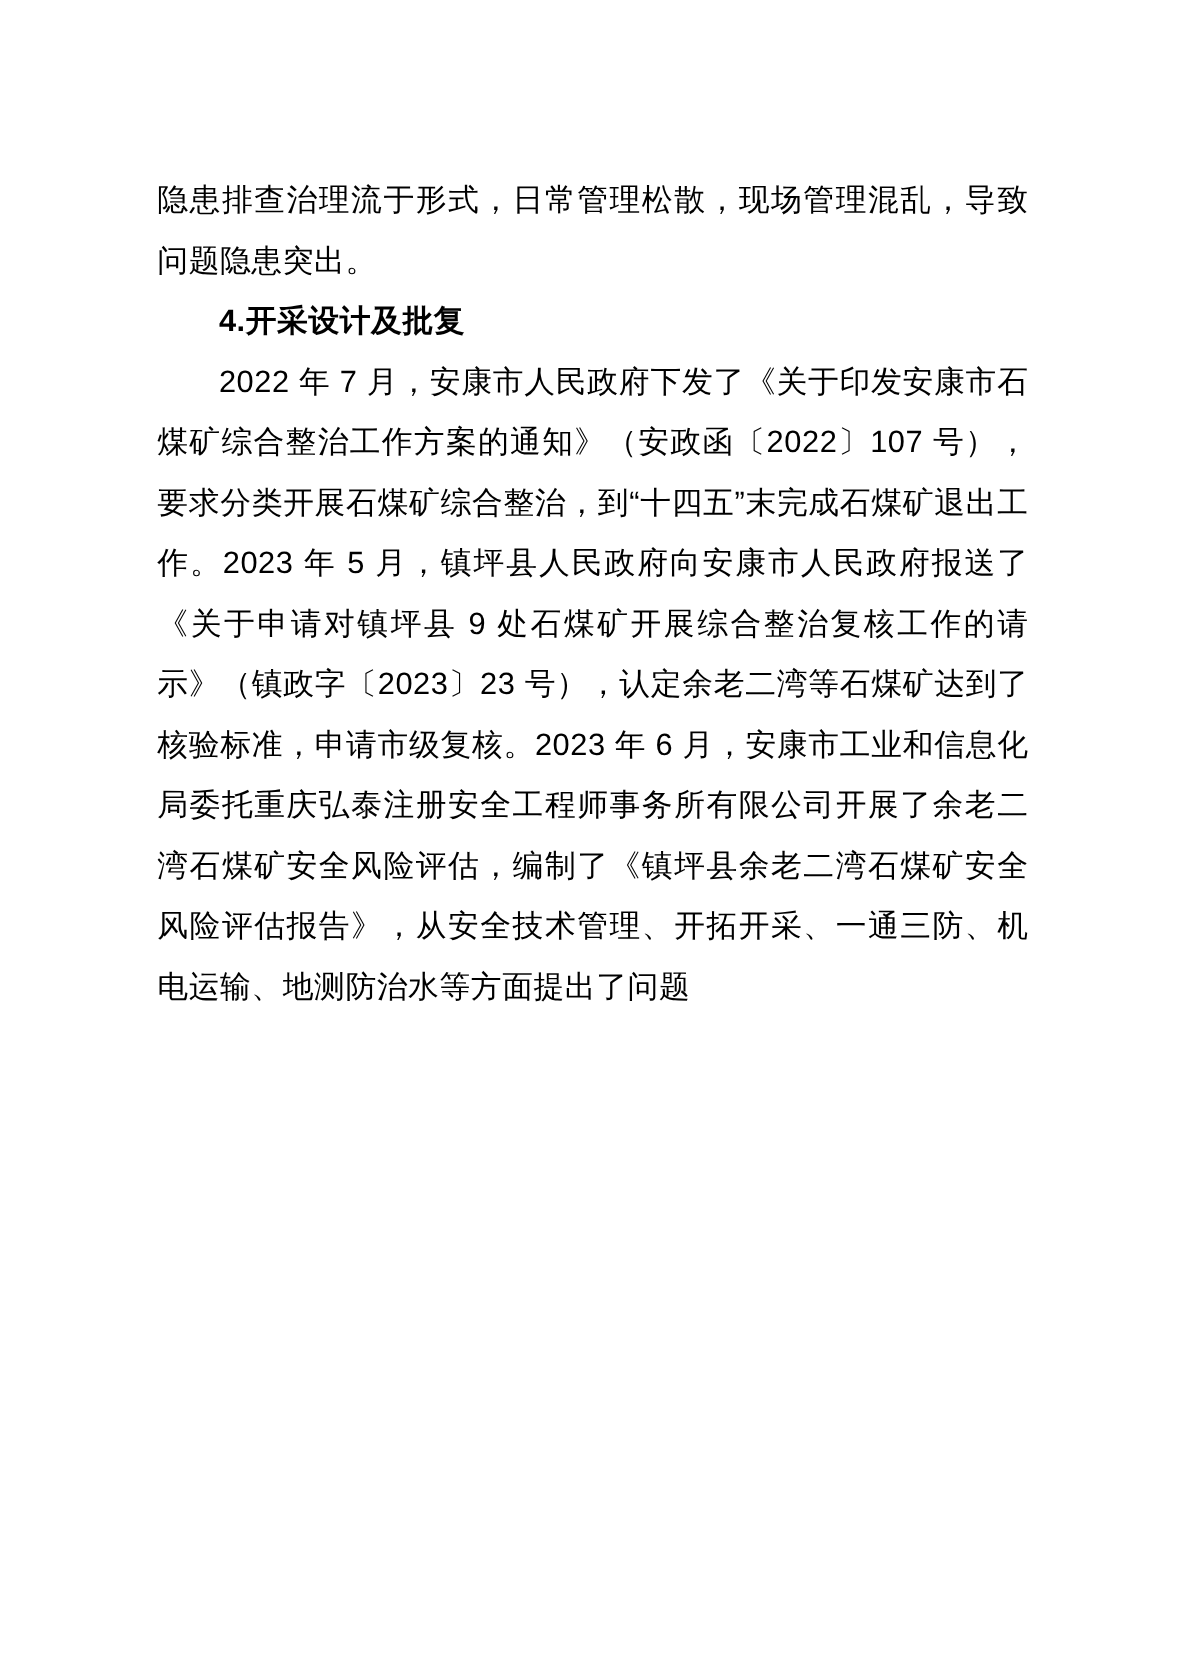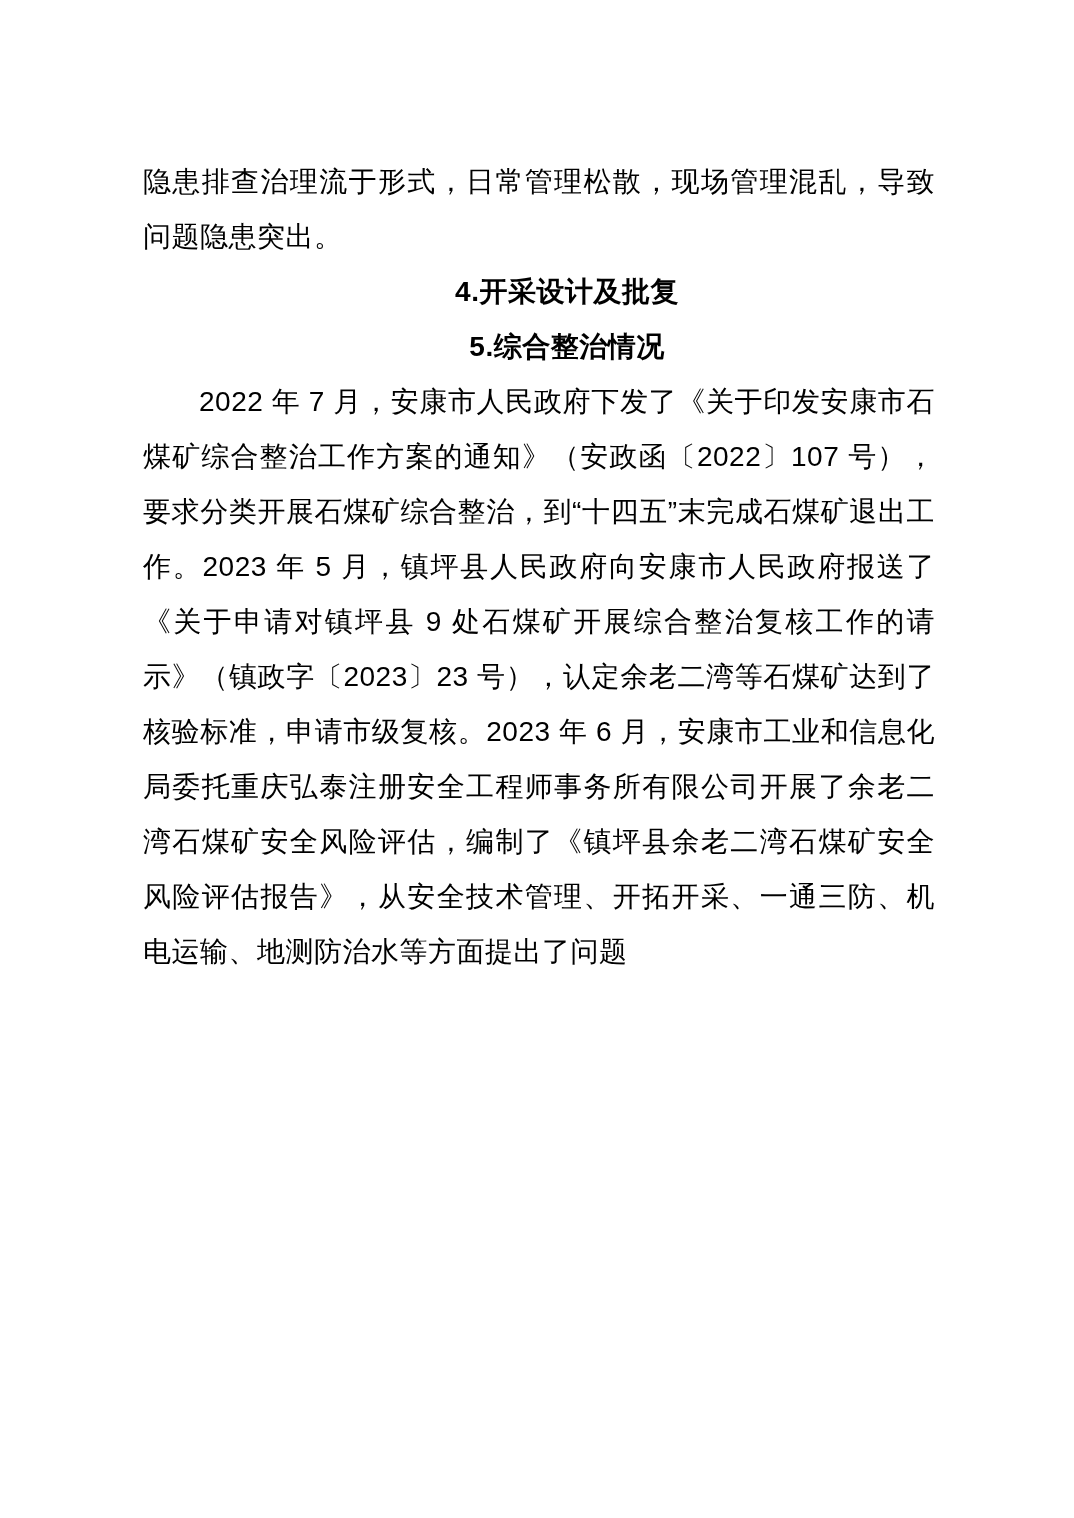--- a/index.html
+++ b/index.html
@@ -36,21 +36,21 @@
   }
   .para-continuation {
     text-indent: 0;
   }
   .para-body {
     text-indent: 2em;
   }
   .section-heading {
     text-indent: 2em;
     font-weight: 700;
-    text-align: center;
+    text-align: left;
     letter-spacing: 0.5px;
   }
   .page-footer {
     position: absolute;
     left: 141px;
     top: 1405px;
     font-family: "Liberation Serif", serif;
     font-size: 27px;
     color: #000000;
     letter-spacing: 6px;
@@ -61,21 +61,20 @@
 
 <div class="page">
 
   <div class="doc-content">
 
     <p class="para-continuation">隐患排查治理流于形式，日常管理松散，现场管理混乱，导致问题隐患突出。</p>
 
     <h3 class="section-heading">4.开采设计及批复</h3>
 
 
-    <h3 class="section-heading">5.综合整治情况</h3>
 
     <p class="para-body">2022 年 7 月，安康市人民政府下发了《关于印发安康市石煤矿综合整治工作方案的通知》（安政函〔2022〕107 号），要求分类开展石煤矿综合整治，到“十四五”末完成石煤矿退出工作。2023 年 5 月，镇坪县人民政府向安康市人民政府报送了《关于申请对镇坪县 9 处石煤矿开展综合整治复核工作的请示》（镇政字〔2023〕23 号），认定余老二湾等石煤矿达到了核验标准，申请市级复核。2023 年 6 月，安康市工业和信息化局委托重庆弘泰注册安全工程师事务所有限公司开展了余老二湾石煤矿安全风险评估，编制了《镇坪县余老二湾石煤矿安全风险评估报告》，从安全技术管理、开拓开采、一通三防、机电运输、地测防治水等方面提出了问题</p>
 
   </div>
 
   <div class="page-footer">- 4 -</div>
 
 </div>
 
 </body></html>

